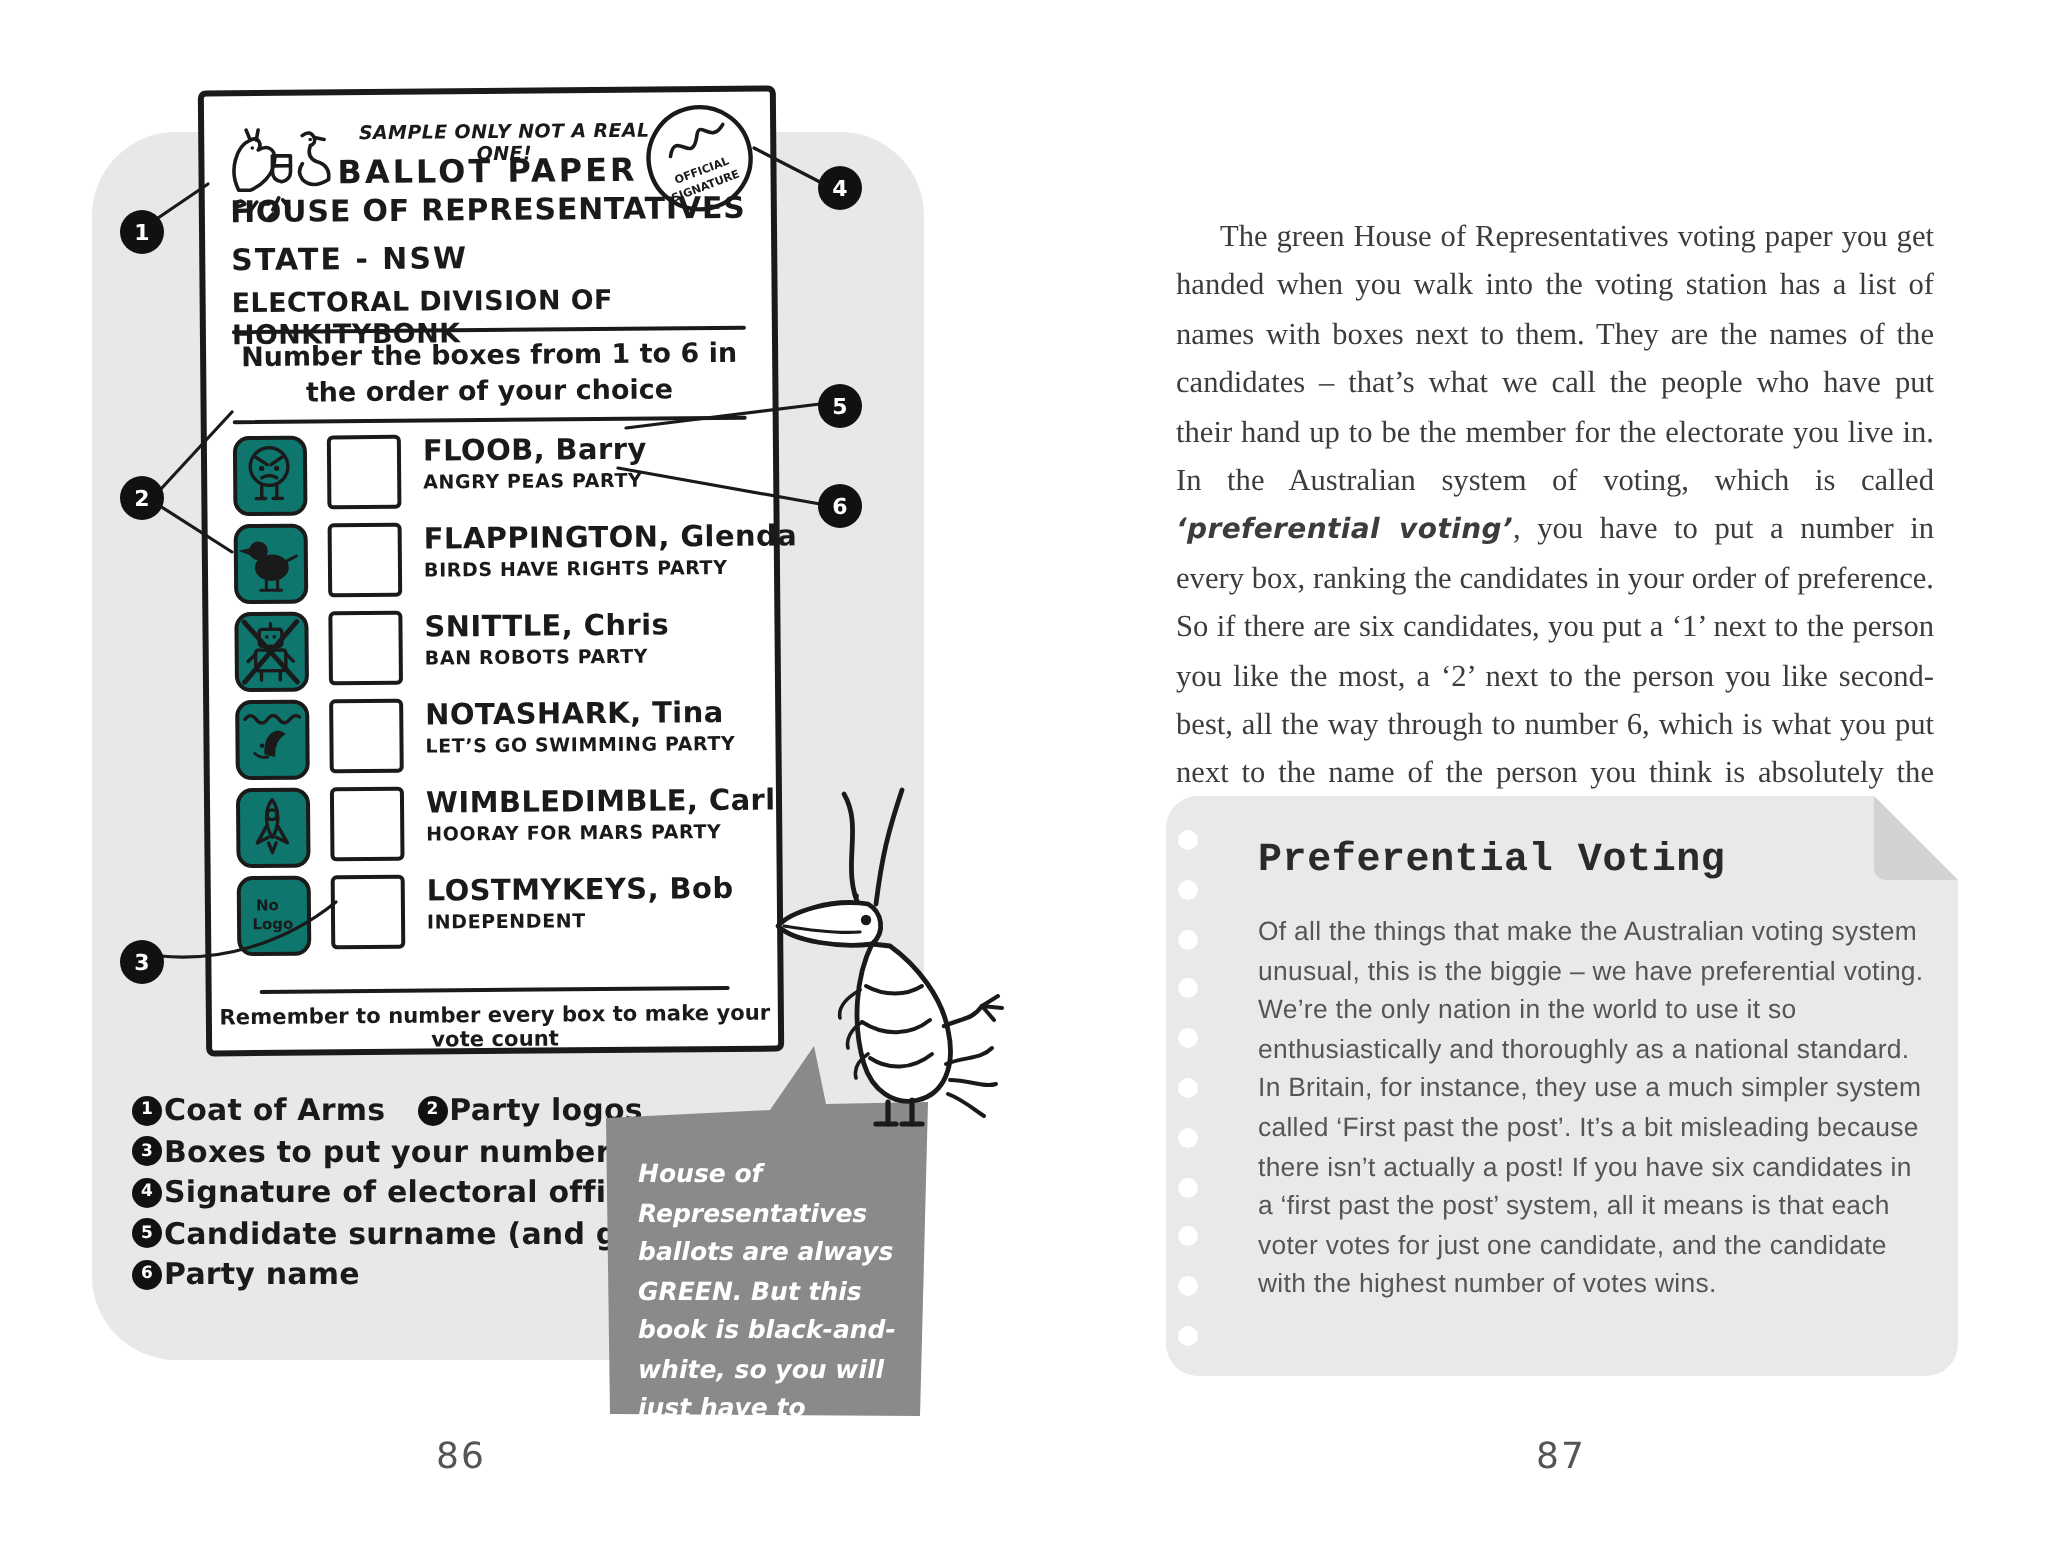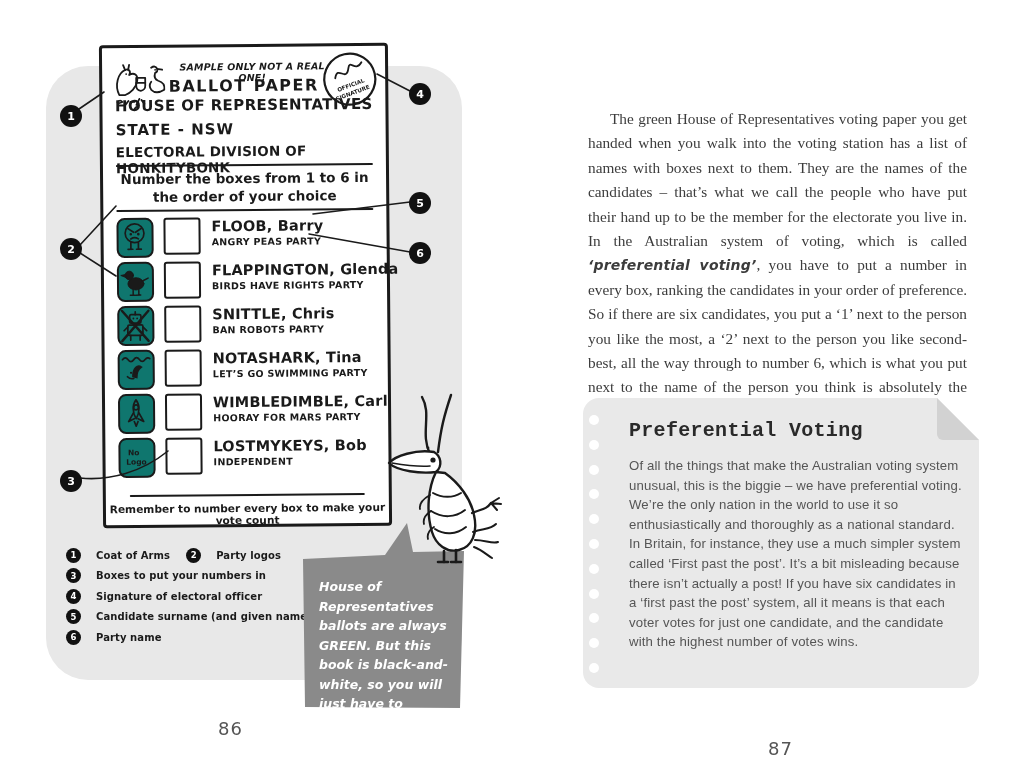--- a/index.html
+++ b/index.html
@@ -66,32 +66,32 @@
   
   #key-block { position:absolute; left:66px; top:536px; width:300px; font-family:"DejaVu Sans", sans-serif; }
   #key-heading { font-size:21px; font-weight:800; letter-spacing:.3px; }
   #key-list { margin-top:9px; }
   .key-row { display:flex; align-items:center; height:20.5px; gap:0; }
   .key-item { display:flex; align-items:center; margin-right:16px; }
   .key-num {
     width:15px; height:15px; border-radius:50%; background:#111; color:#fff;
     font-size:8.5px; font-weight:700; display:flex; align-items:center; justify-content:center; flex:0 0 auto;
   }
-  .key-label { font-size:10px; font-weight:700; margin-left:15px; letter-spacing:.1px; white-space:nowrap; }
+  .key-label { font-size:15px; font-weight:700; margin-left:1px; letter-spacing:.1px; white-space:nowrap; }
   
   #bubble-svg { position:absolute; left:298px; top:520px; z-index:3; }
   #bubble-text {
     position:absolute; left:319px; top:577px; width:134px; z-index:4;
     color:#fff; font-size:12.5px; font-weight:700; font-style:italic; line-height:19.5px;
     font-family:"DejaVu Sans", sans-serif;
   }
   #prawn { position:absolute; left:386px; top:392px; z-index:4; }
   .pagenum { position:absolute; font-size:18px; color:#555; font-family:"DejaVu Sans", sans-serif; letter-spacing:1px; }
   #pagenum-left  { left:218px; top:718px; }
-  #pagenum-right { left:768px; top:718px;margin-top:20px; }
+  #pagenum-right { left:768px; top:718px; }
   
   #paragraph {
     position:absolute; left:588px; top:62px; width:379px;
     font-family:"Liberation Serif", "DejaVu Serif", serif;
     font-size:15.3px; line-height:24.4px; color:#3c3c3c; text-align:justify;
     text-indent:22px;
     margin-top:45px;
   }
   #para-highlight { font-family:"DejaVu Sans", sans-serif; font-weight:700; font-style:italic; font-size:14px; letter-spacing:.2px; }
   #info-box {

